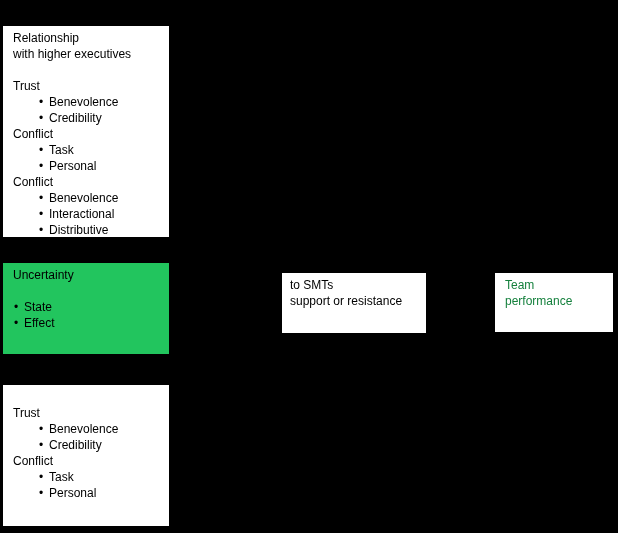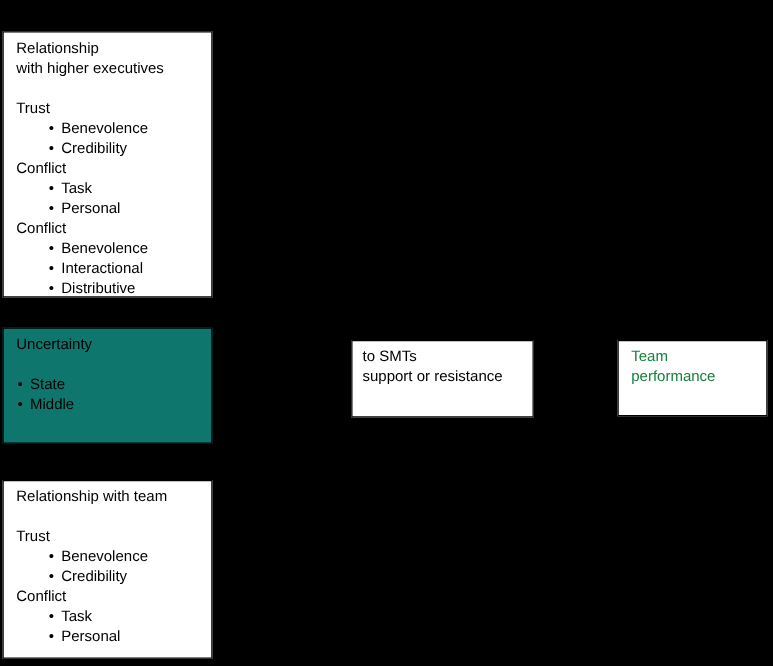--- a/index.html
+++ b/index.html
@@ -44,28 +44,27 @@
       <div class="line bullet indent-1"><span class="marker">•</span><span>Benevolence</span></div>
       <div class="line bullet indent-1"><span class="marker">•</span><span>Credibility</span></div>
       <div class="line heading">Conflict</div>
       <div class="line bullet indent-1"><span class="marker">•</span><span>Task</span></div>
       <div class="line bullet indent-1"><span class="marker">•</span><span>Personal</span></div>
       <div class="line heading">Conflict</div>
       <div class="line bullet indent-1"><span class="marker">•</span><span>Benevolence</span></div>
       <div class="line bullet indent-1"><span class="marker">•</span><span>Interactional</span></div>
       <div class="line bullet indent-1"><span class="marker">•</span><span>Distributive</span></div>
     </div>
-  <div class="box" id="box-uncertainty" style="background: #0f766e; border-color: rgb(0, 0, 0); color: rgb(0, 0, 0);">
+  <div class="box" id="box-uncertainty" style="background: #22c55e; border-color: rgb(0, 0, 0); color: rgb(0, 0, 0);">
       <div class="line title">Uncertainty</div>
       <div class="line spacer">&nbsp;</div>
       <div class="line bullet indent-0"><span class="marker">•</span><span>State</span></div>
-      <div class="line bullet indent-0"><span class="marker">•</span><span>Middle</span></div>
+      <div class="line bullet indent-0"><span class="marker">•</span><span>Effect</span></div>
     </div>
   <div class="box" id="box-rel-team" style="background: rgb(255, 255, 255); border-color: rgb(0, 0, 0); color: rgb(0, 0, 0);">
-      <div class="line title">Relationship with team</div>
       <div class="line spacer">&nbsp;</div>
       <div class="line heading">Trust</div>
       <div class="line bullet indent-1"><span class="marker">•</span><span>Benevolence</span></div>
       <div class="line bullet indent-1"><span class="marker">•</span><span>Credibility</span></div>
       <div class="line heading">Conflict</div>
       <div class="line bullet indent-1"><span class="marker">•</span><span>Task</span></div>
       <div class="line bullet indent-1"><span class="marker">•</span><span>Personal</span></div>
     </div>
   <div class="box" id="box-mm-support" style="background: rgb(255, 255, 255); border-color: rgb(0, 0, 0); color: rgb(0, 0, 0);">
       <div class="line title">to SMTs</div>

